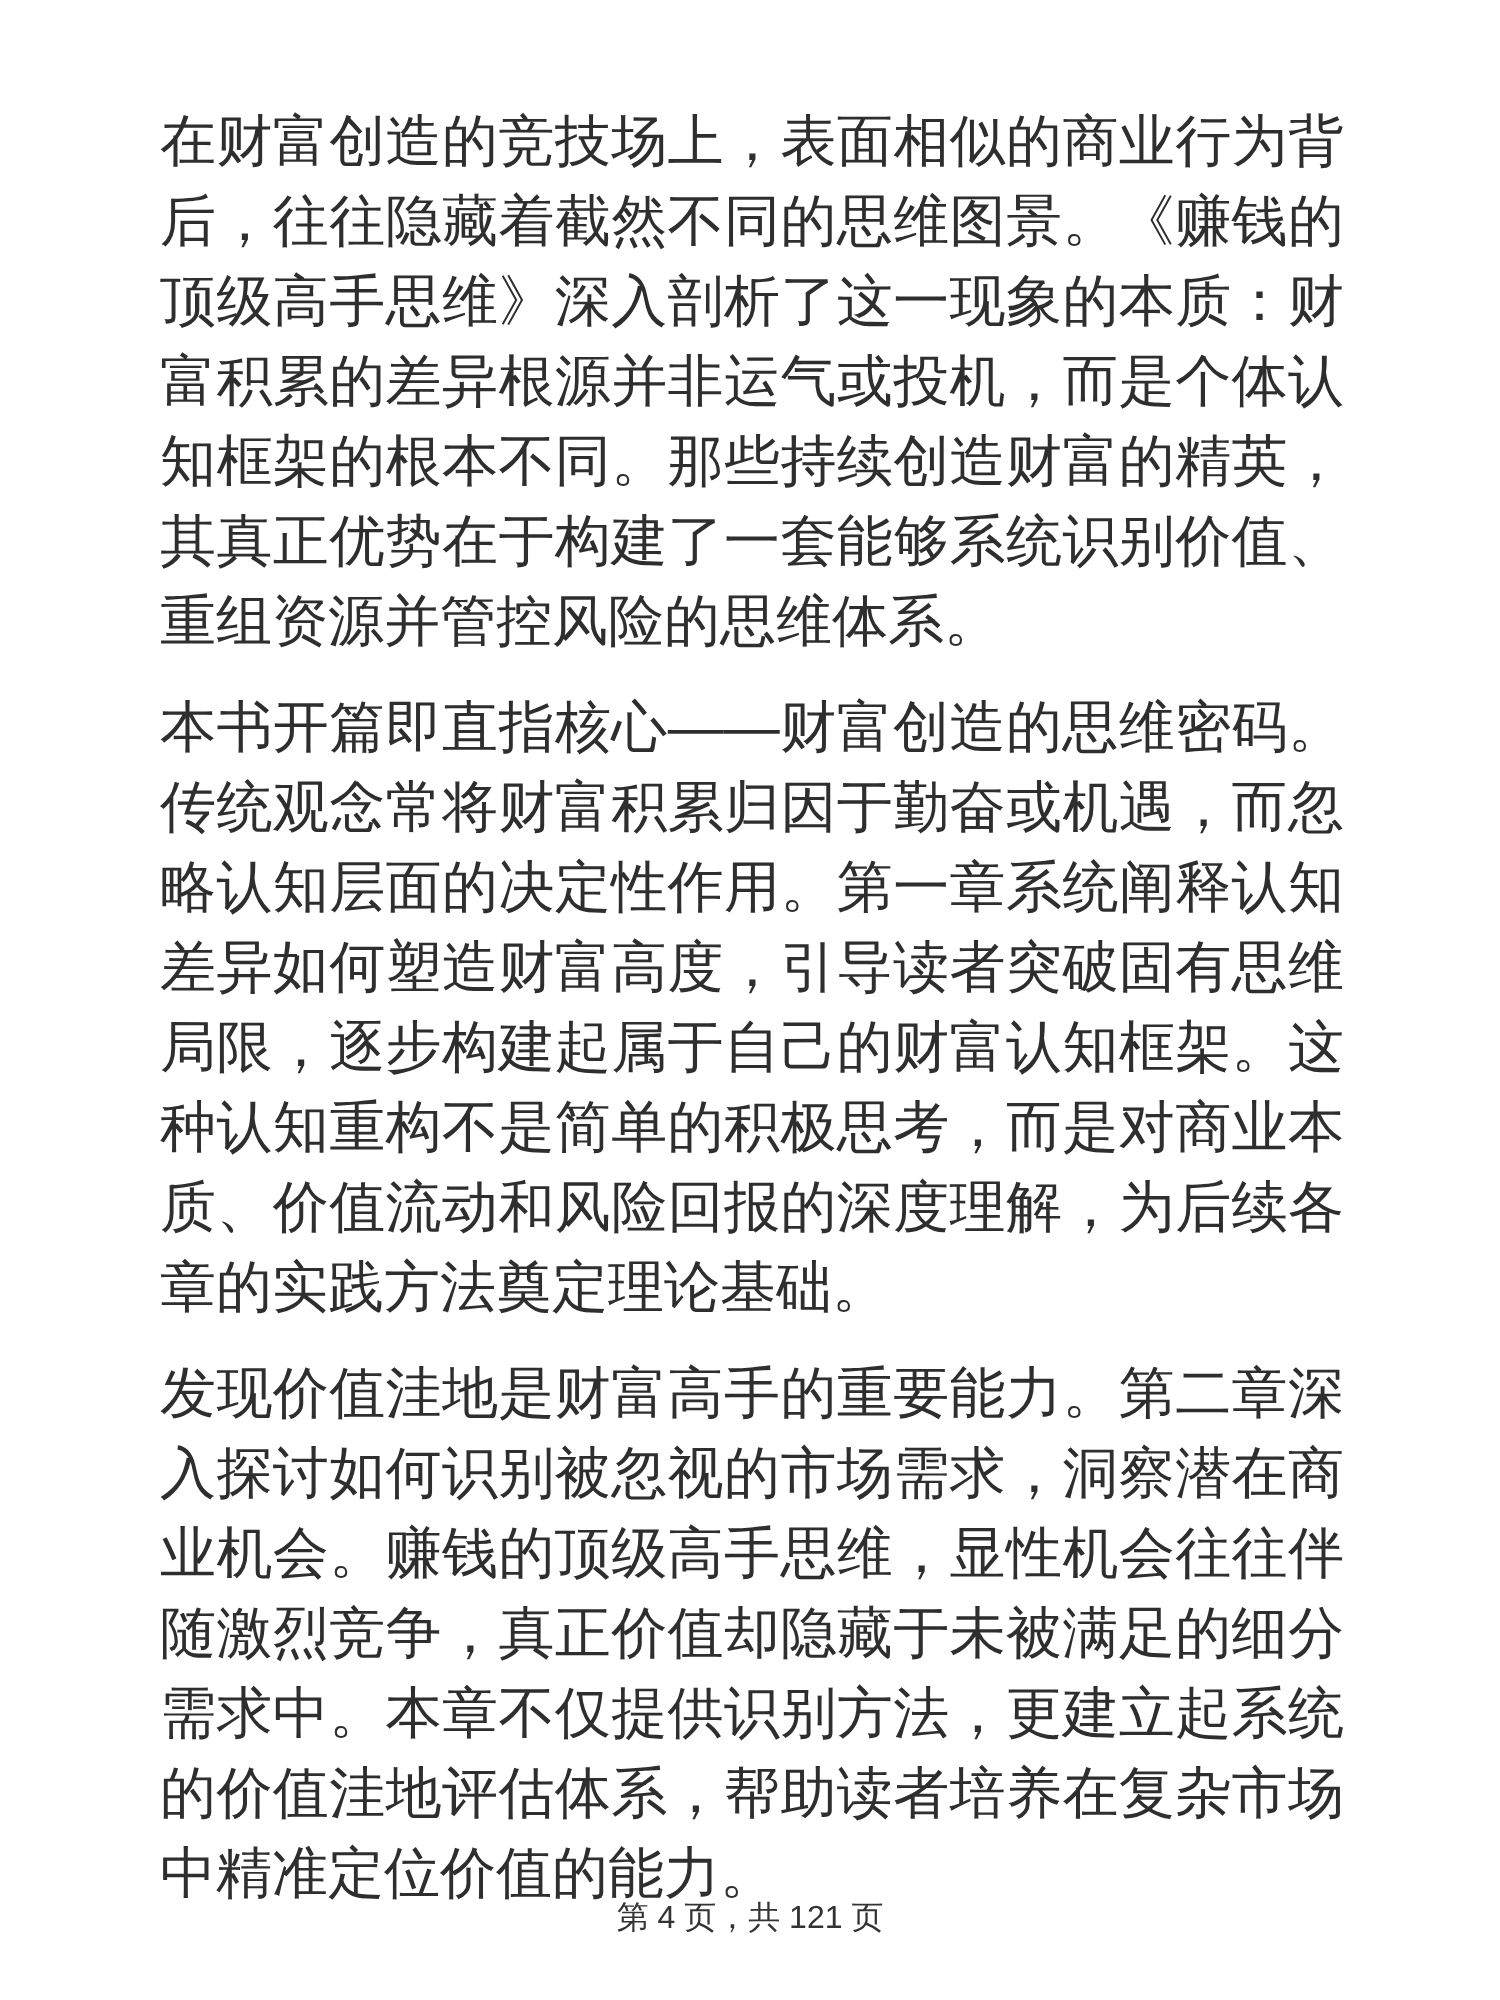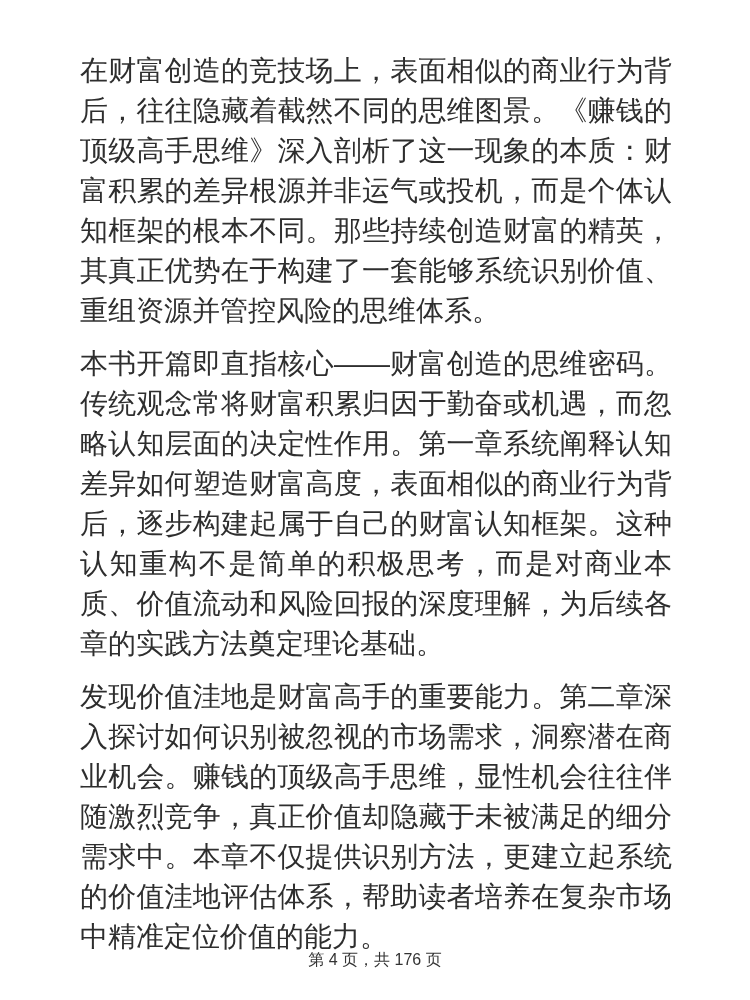--- a/index.html
+++ b/index.html
@@ -49,17 +49,17 @@
     line-height: 20px;
     color: #333333;
   }
 </style>
 </head>
 <body>
 
 <div class="page">
   <div class="doc-content">
     <p>在财富创造的竞技场上，表面相似的商业行为背后，往往隐藏着截然不同的思维图景。《赚钱的顶级高手思维》深入剖析了这一现象的本质：财富积累的差异根源并非运气或投机，而是个体认知框架的根本不同。那些持续创造财富的精英，其真正优势在于构建了一套能够系统识别价值、重组资源并管控风险的思维体系。</p>
-    <p>本书开篇即直指核心——财富创造的思维密码。传统观念常将财富积累归因于勤奋或机遇，而忽略认知层面的决定性作用。第一章系统阐释认知差异如何塑造财富高度，表面相似的商业行为背后，逐步构建起属于自己的财富认知框架。这种认知重构不是简单的积极思考，而是对商业本质、价值流动和风险回报的深度理解，为后续各章的实践方法奠定理论基础。</p>
+    <p>本书开篇即直指核心——财富创造的思维密码。传统观念常将财富积累归因于勤奋或机遇，而忽略认知层面的决定性作用。第一章系统阐释认知差异如何塑造财富高度，引导读者突破固有思维局限，逐步构建起属于自己的财富认知框架。这种认知重构不是简单的积极思考，而是对商业本质、价值流动和风险回报的深度理解，为后续各章的实践方法奠定理论基础。</p>
     <p>发现价值洼地是财富高手的重要能力。第二章深入探讨如何识别被忽视的市场需求，洞察潜在商业机会。赚钱的顶级高手思维，显性机会往往伴随激烈竞争，真正价值却隐藏于未被满足的细分需求中。本章不仅提供识别方法，更建立起系统的价值洼地评估体系，帮助读者培养在复杂市场中精准定位价值的能力。</p>
   </div>
-  <div class="page-footer">第 4 页，共 176 页</div>
+  <div class="page-footer">第 4 页，共 121 页</div>
 </div>
 
 </body></html>

